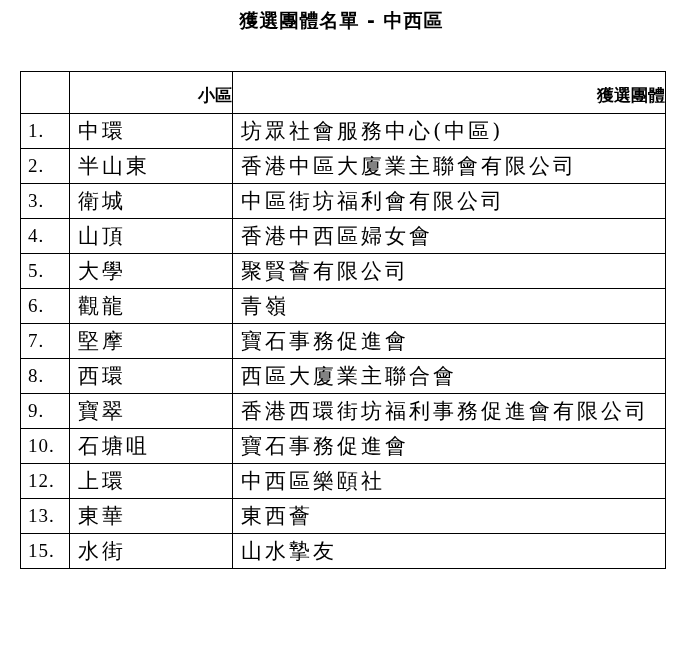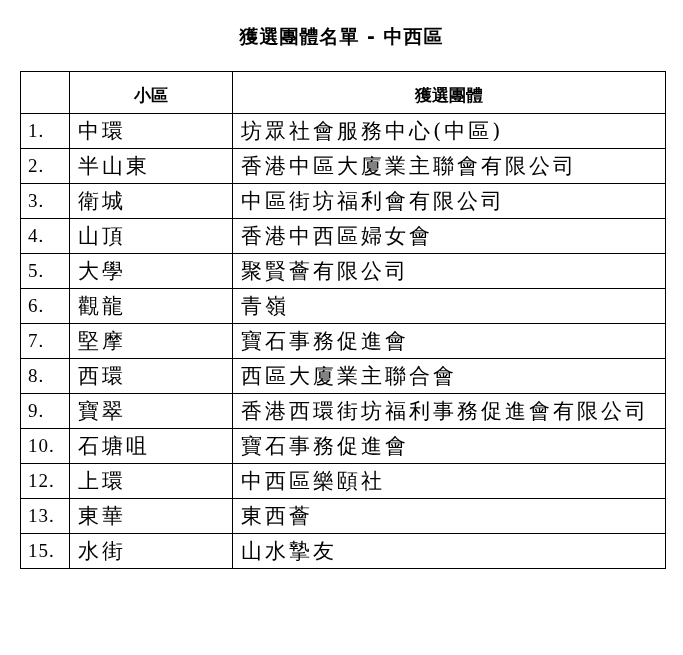--- a/index.html
+++ b/index.html
@@ -1,25 +1,25 @@
 <!DOCTYPE html>
 <html><head>
 <meta charset="utf-8">
 <style>
   html, body { margin: 0; padding: 0; background: #ffffff; }
   body { width: 683px; height: 655px; position: relative; overflow: hidden;
          font-family: "DejaVu Serif", "Liberation Serif", serif; color: #000; }
   .title { position: absolute; top: 8px; left: 0; width: 683px; text-align: center;
            font-family: "DejaVu Sans", "Liberation Sans", sans-serif; font-weight: bold;
-           font-size: 19px; letter-spacing: 1px; margin-top: 16px; }
+           font-size: 19px; letter-spacing: 1px; }
   table { position: absolute; left: 20px; top: 71px; border-collapse: collapse;
           width: 645px; table-layout: fixed; }
   td, th { border: 1.5px solid #000; height: 34px; padding: 0; font-weight: normal; }
   th { height: 35px; font-family: "DejaVu Sans", "Liberation Sans", sans-serif;
-       font-weight: bold; font-size: 17px; text-align: center; padding-top: 6px; }
+       font-weight: bold; font-size: 17px; text-align: right; padding-top: 6px; }
   col.c1 { width: 49px; } col.c2 { width: 163px; } col.c3 { width: 433px; }
   td { font-size: 21px; padding-left: 8px; letter-spacing: 3px; }
   td.num { font-family: "Liberation Serif", "DejaVu Serif", serif; letter-spacing: 1px;
            padding-left: 7px; font-size: 19px; }
 </style>
 </head>
 <body>
 
 <div class="title">獲選團體名單 - 中西區</div>
 

